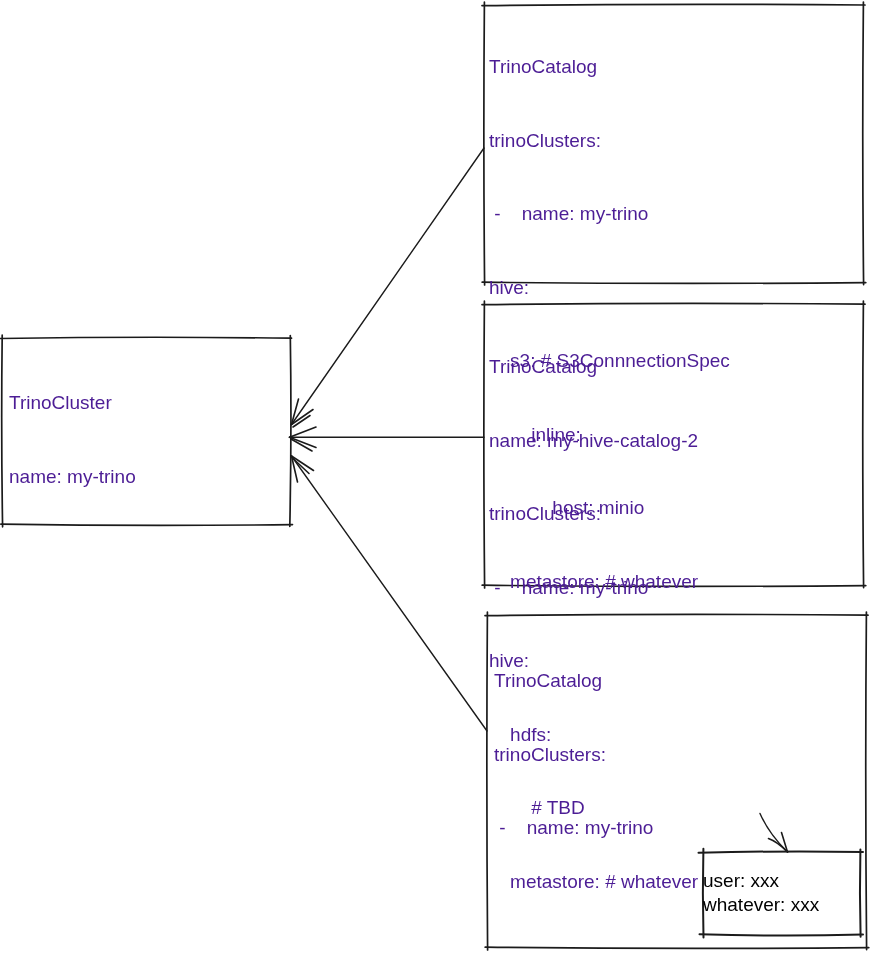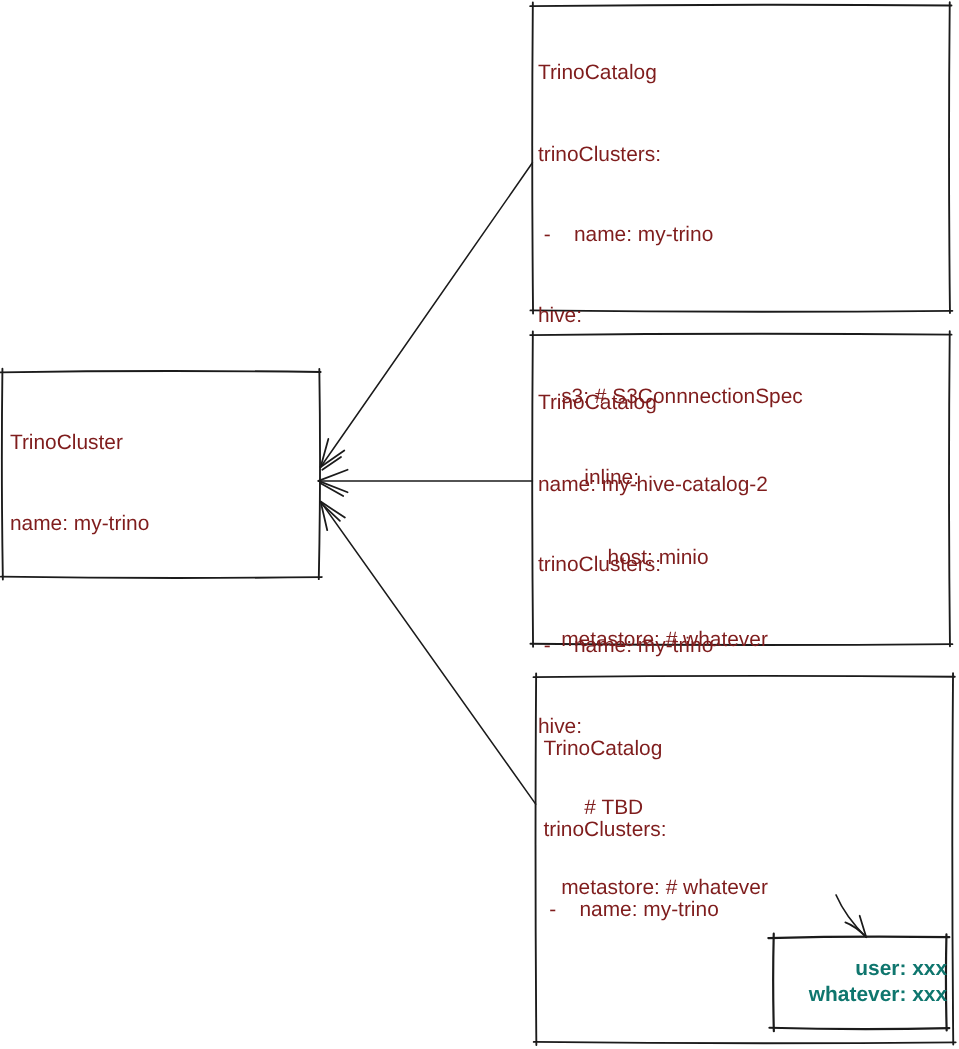--- a/index.html
+++ b/index.html
@@ -24,38 +24,37 @@
     stroke-linecap: round;
     stroke-linejoin: round;
   }
   .box-border path { stroke-width: 1.7px; }
   .secret-border path { stroke-width: 2px; }
   .edge path.shaft { stroke-width: 1.4px; }
   .edge path.barb { stroke-width: 1.6px; }
   .box-text {
     position: absolute;
     z-index: 2;
-    color: #7f1d1d;
+    color: #4c1d95;
     font-size: 19px;
     line-height: 24.5px;
     white-space: pre;
   }
   .secret-text {
     position: absolute;
     z-index: 2;
-    color: #0f766e;
+    color: #000000;
     font-size: 19px;
     line-height: 24.5px;
     white-space: pre;
     display: flex;
     flex-direction: column;
-    align-items: flex-end;
+    align-items: flex-start;
     justify-content: center;
     text-align: center;
-    font-weight: bold;
   }
 </style>
 </head>
 <body>
 
 <div class="stage">
 
   <svg class="wires" viewBox="0 0 872 954" xmlns="http://www.w3.org/2000/svg">
 
     <g class="box-border">
@@ -136,20 +135,21 @@
     <div>            host: minio</div>
     <div>    metastore: # whatever</div>
   </div>
 
   <div class="box-text" style="left:489px; top:306px;">
     <div>TrinoCatalog</div>
     <div>name: my-hive-catalog-2</div>
     <div>trinoClusters:</div>
     <div> -    name: my-trino</div>
     <div>hive:</div>
+    <div>    hdfs:</div>
     <div>        # TBD</div>
     <div>    metastore: # whatever</div>
   </div>
 
   <div class="box-text" style="left:494px; top:620px;">
     <div>TrinoCatalog</div>
     <div>trinoClusters:</div>
     <div> -    name: my-trino</div>
     
     

